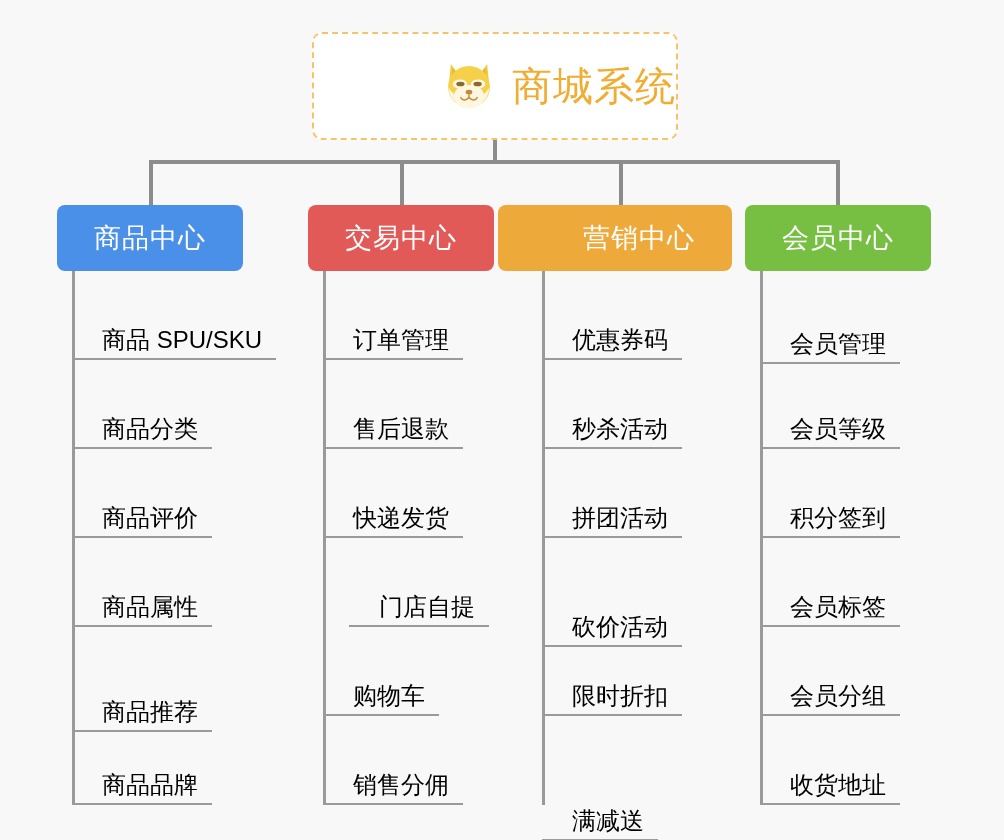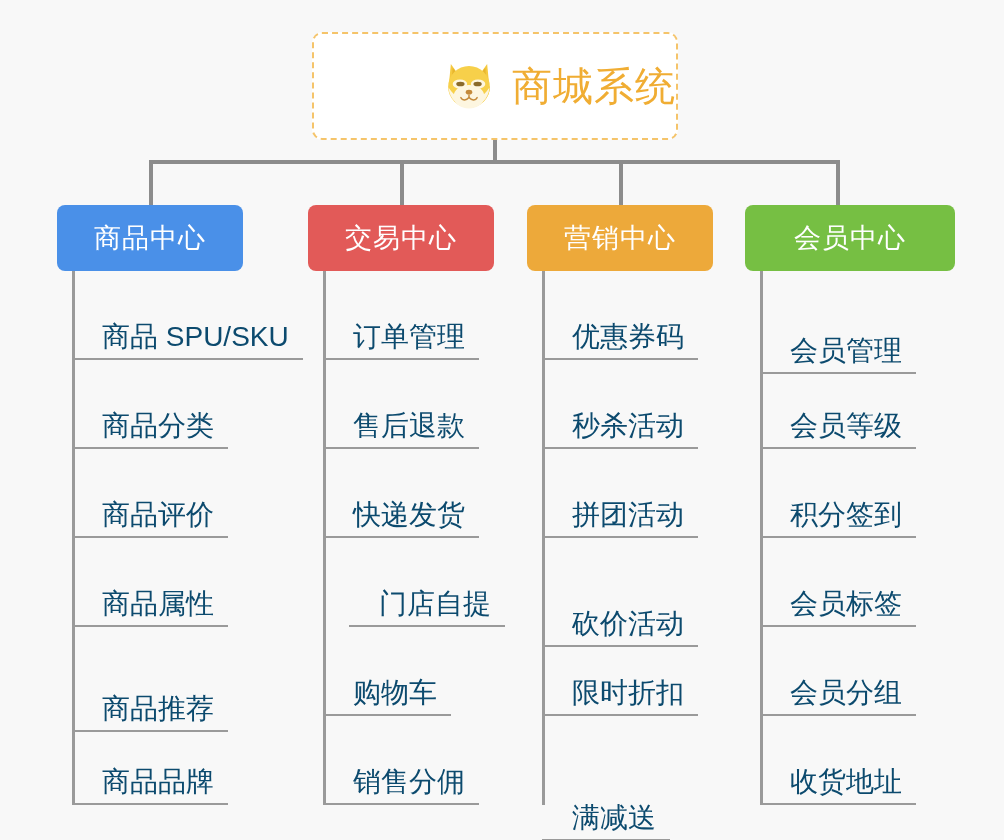--- a/index.html
+++ b/index.html
@@ -91,22 +91,22 @@
     height: 89px;
     display: flex;
     align-items: flex-end;
   }
   .leaf-underline {
     border-bottom: 2px solid #9a9a9a;
     padding: 0 14px 5px 30px;
     display: inline-block;
   }
   .leaf-label {
-    color: #0c4a6e;
-    font-size: 28px;
+    color: #000000;
+    font-size: 24px;
     line-height: 1.1;
     white-space: nowrap;
   }
 </style>
 </head>
 <body style="background: rgb(248, 248, 248);">
 
 <div id="diagram">
 
   <div class="root-node" style="background: rgb(255, 255, 255); border-color: rgb(245, 196, 106); border-style: dashed;">
@@ -141,24 +141,24 @@
   <div class="conn conn-v" style="left: 400px; top: 160px; height: 47px; background: rgb(140, 140, 140);"></div>
   <div class="conn conn-v" style="left: 619px; top: 160px; height: 47px; background: rgb(140, 140, 140);"></div>
   <div class="conn conn-v" style="left: 836px; top: 160px; height: 47px; background: rgb(140, 140, 140);"></div>
 
   <div class="cat-header" style="left: 57px; width: 186px; background: rgb(74, 144, 232);">
     <span class="cat-header-label">商品中心</span>
   </div>
   <div class="cat-header" style="left: 308px; width: 186px; background: rgb(226, 90, 88);">
     <span class="cat-header-label">交易中心</span>
   </div>
-  <div class="cat-header" style="left: 527px; width: 186px; background: rgb(237, 169, 58);">
+  <div class="cat-header" style="left: 498px; width: 186px; background: rgb(237, 169, 58); padding-left: 48px;">
     <span class="cat-header-label">营销中心</span>
   </div>
-  <div class="cat-header" style="left: 745px; width: 210px; background: rgb(118, 191, 67);">
+  <div class="cat-header" style="left: 745px; width: 186px; background: rgb(118, 191, 67);">
     <span class="cat-header-label">会员中心</span>
   </div>
 
   <div class="leaf-column" style="left:72px;">
     <div class="leaf-spine" style="height:534px;"></div>
     <div class="leaf-item" style="top:0px;">
       <span class="leaf-underline">
         <span class="leaf-label">商品 SPU/SKU</span>
       </span>
     </div>
@@ -252,21 +252,21 @@
     </div>
     <div class="leaf-item" style="top:445px;margin-top:36px;">
       <span class="leaf-underline">
         <span class="leaf-label">满减送</span>
       </span>
     </div>
   </div>
 
   <div class="leaf-column" style="left:760px;">
     <div class="leaf-spine" style="height:534px;"></div>
-    <div class="leaf-item" style="top:14px;">
+    <div class="leaf-item" style="top:4px;">
       <span class="leaf-underline">
         <span class="leaf-label">会员管理</span>
       </span>
     </div>
     <div class="leaf-item" style="top:89px;">
       <span class="leaf-underline">
         <span class="leaf-label">会员等级</span>
       </span>
     </div>
     <div class="leaf-item" style="top:178px;">

